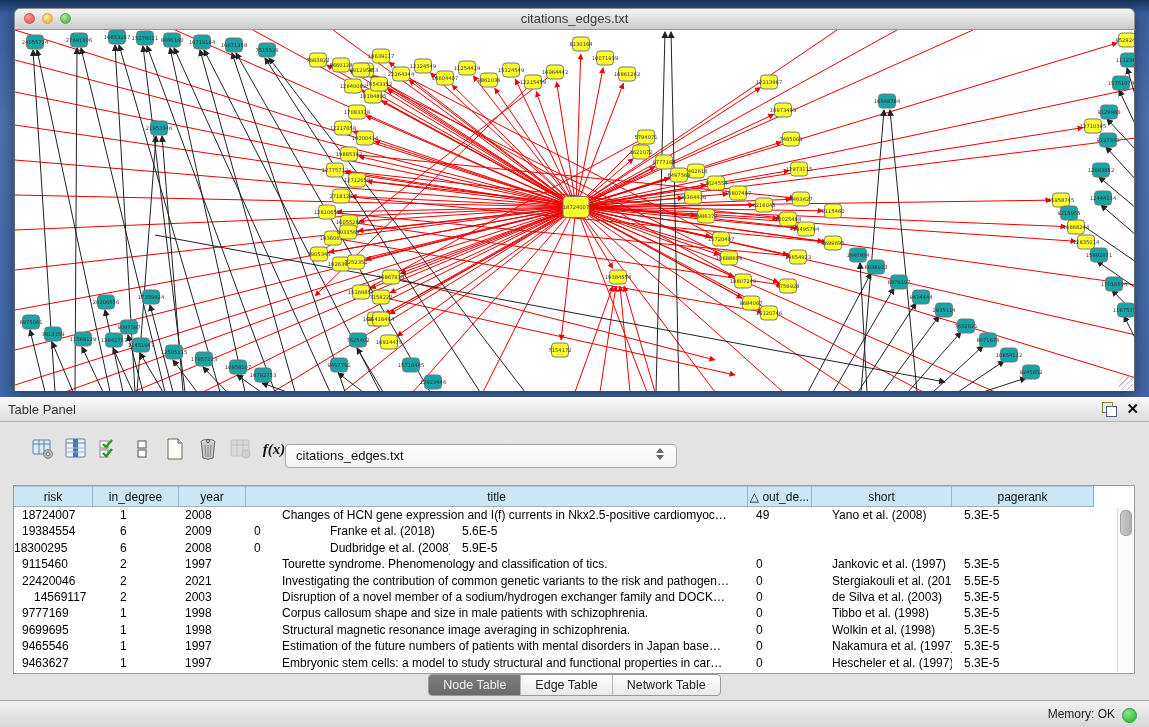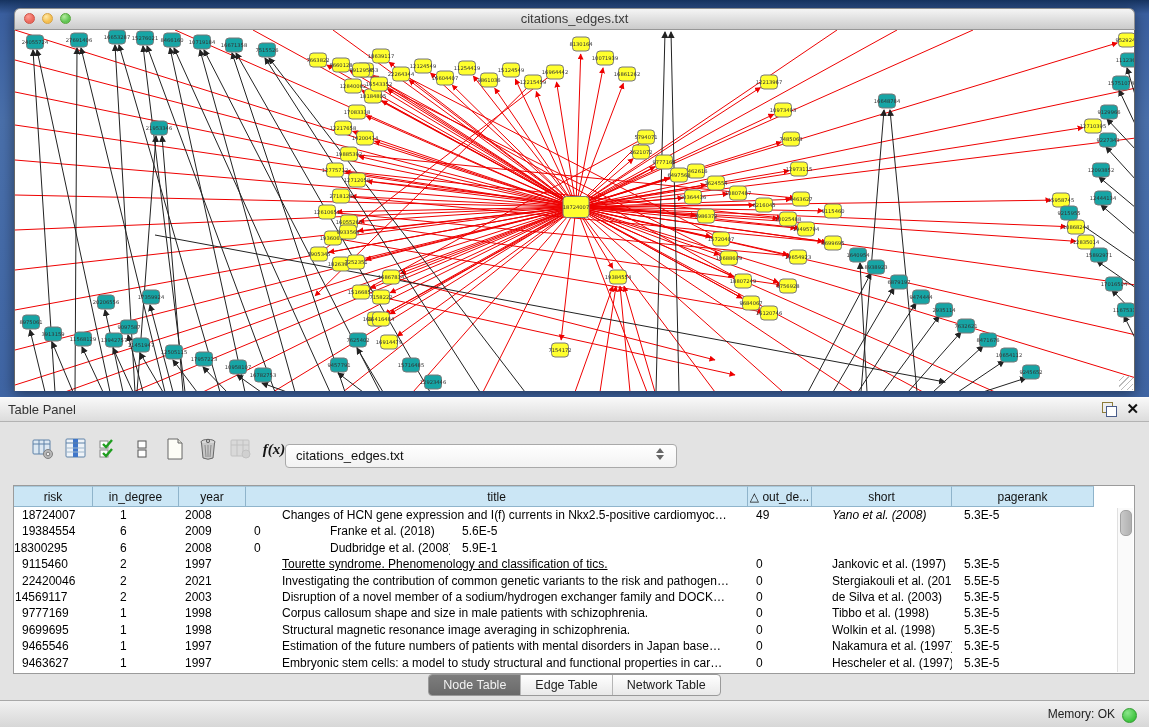--- a/index.html
+++ b/index.html
@@ -856,59 +856,59 @@
           <div class="hcell" style="width: 140px;">short</div>
           <div class="hcell" style="width: 142px;">pagerank</div>
         </div>
       <div id="tbl-body">
           <div class="trow">
             <div class="tcell" style="width: 79px; padding-left: 8px;">18724007</div>
             <div class="tcell" style="width: 86px; padding-left: 27px;">1</div>
             <div class="tcell" style="width: 67px; padding-left: 6px;">2008</div>
             <div class="tcell" style="width: 502px; padding-left: 36px;">Changes of HCN gene expression and I(f) currents in Nkx2.5-positive cardiomyoc…</div>
             <div class="tcell" style="width: 64px; padding-left: 8px;">49</div>
-            <div class="tcell" style="width: 140px; padding-left: 20px; font-style: italic;">Yano et al. (2008)</div>
+            <div class="tcell" style="width: 140px; padding-left: 20px;">Yano et al. (2008)</div>
             <div class="tcell" style="width: 142px; padding-left: 12px;">5.3E-5</div>
           </div>
           <div class="trow">
             <div class="tcell" style="width: 79px; padding-left: 8px;">19384554</div>
             <div class="tcell" style="width: 86px; padding-left: 27px;">6</div>
             <div class="tcell" style="width: 67px; padding-left: 6px;">2009</div>
             <div class="tcell" style="width: 64px; padding-left: 8px;">0</div>
             <div class="tcell" style="width: 140px; padding-left: 20px;">Franke et al. (2018)</div>
             <div class="tcell" style="width: 142px; padding-left: 12px;">5.6E-5</div>
           </div>
           <div class="trow">
             <div class="tcell" style="width: 79px; ">18300295</div>
             <div class="tcell" style="width: 86px; padding-left: 27px;">6</div>
             <div class="tcell" style="width: 67px; padding-left: 6px;">2008</div>
             <div class="tcell" style="width: 64px; padding-left: 8px;">0</div>
             <div class="tcell" style="width: 140px; padding-left: 20px;">Dudbridge et al. (2008)</div>
-            <div class="tcell" style="width: 142px; padding-left: 12px;">5.9E-1</div>
+            <div class="tcell" style="width: 142px; padding-left: 12px;">5.9E-5</div>
           </div>
           <div class="trow">
             <div class="tcell" style="width: 79px; padding-left: 8px;">9115460</div>
             <div class="tcell" style="width: 86px; padding-left: 27px;">2</div>
             <div class="tcell" style="width: 67px; padding-left: 6px;">1997</div>
-            <div class="tcell" style="width: 502px; padding-left: 36px; text-decoration: underline;">Tourette syndrome. Phenomenology and classification of tics.</div>
+            <div class="tcell" style="width: 502px; padding-left: 36px;">Tourette syndrome. Phenomenology and classification of tics.</div>
             <div class="tcell" style="width: 64px; padding-left: 8px;">0</div>
             <div class="tcell" style="width: 140px; padding-left: 20px;">Jankovic et al. (1997)</div>
             <div class="tcell" style="width: 142px; padding-left: 12px;">5.3E-5</div>
           </div>
           <div class="trow">
             <div class="tcell" style="width: 79px; padding-left: 8px;">22420046</div>
             <div class="tcell" style="width: 86px; padding-left: 27px;">2</div>
             <div class="tcell" style="width: 67px; padding-left: 6px;">2021</div>
             <div class="tcell" style="width: 502px; padding-left: 36px;">Investigating the contribution of common genetic variants to the risk and pathogen…</div>
             <div class="tcell" style="width: 64px; padding-left: 8px;">0</div>
             <div class="tcell" style="width: 140px; padding-left: 20px;">Stergiakouli et al. (2012)</div>
             <div class="tcell" style="width: 142px; padding-left: 12px;">5.5E-5</div>
           </div>
           <div class="trow">
-            <div class="tcell" style="width: 79px; padding-left: 1px;">14569117</div>
+            <div class="tcell" style="width: 79px; padding-left: 20px;">14569117</div>
             <div class="tcell" style="width: 86px; padding-left: 27px;">2</div>
             <div class="tcell" style="width: 67px; padding-left: 6px;">2003</div>
             <div class="tcell" style="width: 502px; padding-left: 36px;">Disruption of a novel member of a sodium/hydrogen exchanger family and DOCK…</div>
             <div class="tcell" style="width: 64px; padding-left: 8px;">0</div>
             <div class="tcell" style="width: 140px; padding-left: 20px;">de Silva et al. (2003)</div>
             <div class="tcell" style="width: 142px; padding-left: 12px;">5.3E-5</div>
           </div>
           <div class="trow">
             <div class="tcell" style="width: 79px; padding-left: 8px;">9777169</div>
             <div class="tcell" style="width: 86px; padding-left: 27px;">1</div>

